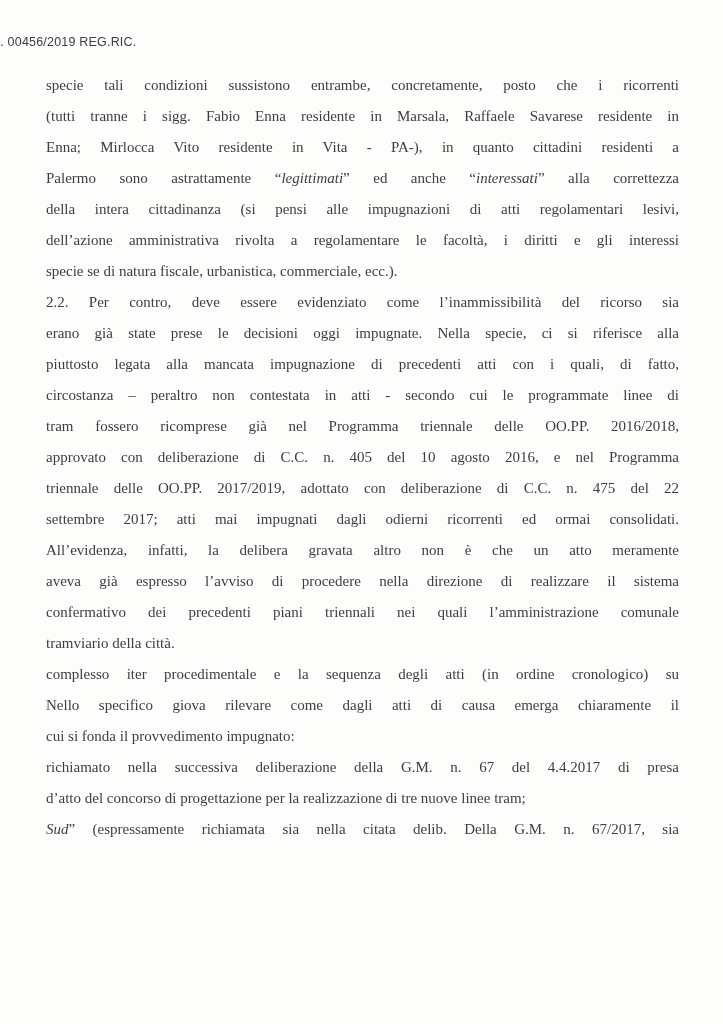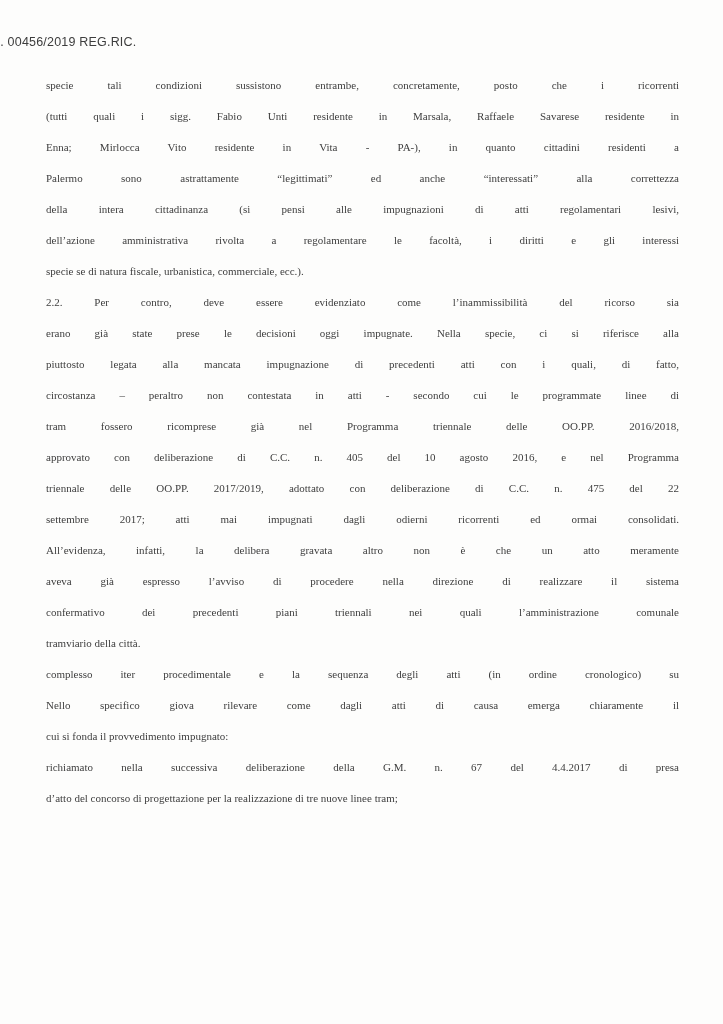--- a/index.html
+++ b/index.html
@@ -23,45 +23,45 @@
     font-size: 12.5px;
     letter-spacing: 0.2px;
     color: #3d3d3d;
     white-space: nowrap;
   }
   .doc-body {
     position: absolute;
     top: 70px;
     left: 46px;
     width: 633px;
-    font-size: 11px;
+    font-size: 15px;
     color: #3e3e3e;
   }
   .paragraph { margin: 0; }
   .line {
     height: 31px;
     line-height: 31px;
     text-align: justify;
     text-align-last: left;
     overflow: visible;
   }
   .line.just {
     text-align-last: justify;
   }
-  .it { }
+  .it { font-style: italic; }
 </style>
 </head>
 <body style="background: rgb(253, 253, 252);">
 
 <div class="page">
   <div class="case-header" style="color: rgb(61, 61, 61);">N. 00456/2019 REG.RIC.</div>
   <div class="doc-body" style="color: rgb(62, 62, 62);">
       <div class="paragraph">
         <div class="line just"><span>specie tali condizioni sussistono entrambe, concretamente, posto che i ricorrenti</span></div>
-        <div class="line just"><span>(tutti quali i sigg. Fabio Unti residente in Marsala, Raffaele Savarese residente in</span></div>
+        <div class="line just"><span>(tutti tranne i sigg. Fabio Enna residente in Marsala, Raffaele Savarese residente in</span></div>
         <div class="line just"><span>Enna; Mirlocca Vito residente in Vita - PA-), in quanto cittadini residenti a</span></div>
         <div class="line just"><span>Palermo sono astrattamente “</span><span class="it">legittimati</span><span>” ed anche “</span><span class="it">interessati</span><span>” alla correttezza</span></div>
         <div class="line just"><span>della intera cittadinanza (si pensi alle impugnazioni di atti regolamentari lesivi,</span></div>
         <div class="line just"><span>dell’azione amministrativa rivolta a regolamentare le facoltà, i diritti e gli interessi</span></div>
         <div class="line"><span>specie se di natura fiscale, urbanistica, commerciale, ecc.).</span></div>
       </div>
       <div class="paragraph">
         <div class="line just"><span>2.2. Per contro, deve essere evidenziato come l’inammissibilità del ricorso sia</span></div>
         <div class="line just"><span>erano già state prese le decisioni oggi impugnate. Nella specie, ci si riferisce alla</span></div>
         <div class="line just"><span>piuttosto legata alla mancata impugnazione di precedenti atti con i quali, di fatto,</span></div>
@@ -78,15 +78,16 @@
       <div class="paragraph">
         <div class="line just"><span>complesso iter procedimentale e la sequenza degli atti (in ordine cronologico) su</span></div>
         <div class="line just"><span>Nello specifico giova rilevare come dagli atti di causa emerga chiaramente il</span></div>
         <div class="line"><span>cui si fonda il provvedimento impugnato:</span></div>
       </div>
       <div class="paragraph">
         <div class="line just"><span>richiamato nella successiva deliberazione della G.M. n. 67 del 4.4.2017 di presa</span></div>
         <div class="line"><span>d’atto del concorso di progettazione per la realizzazione di tre nuove linee tram;</span></div>
       </div>
       <div class="paragraph">
+        <div class="line just"><span class="it">Sud</span><span>” (espressamente richiamata sia nella citata delib. Della G.M. n. 67/2017, sia</span></div>
       </div>
     </div>
 </div>
 
 </body></html>

